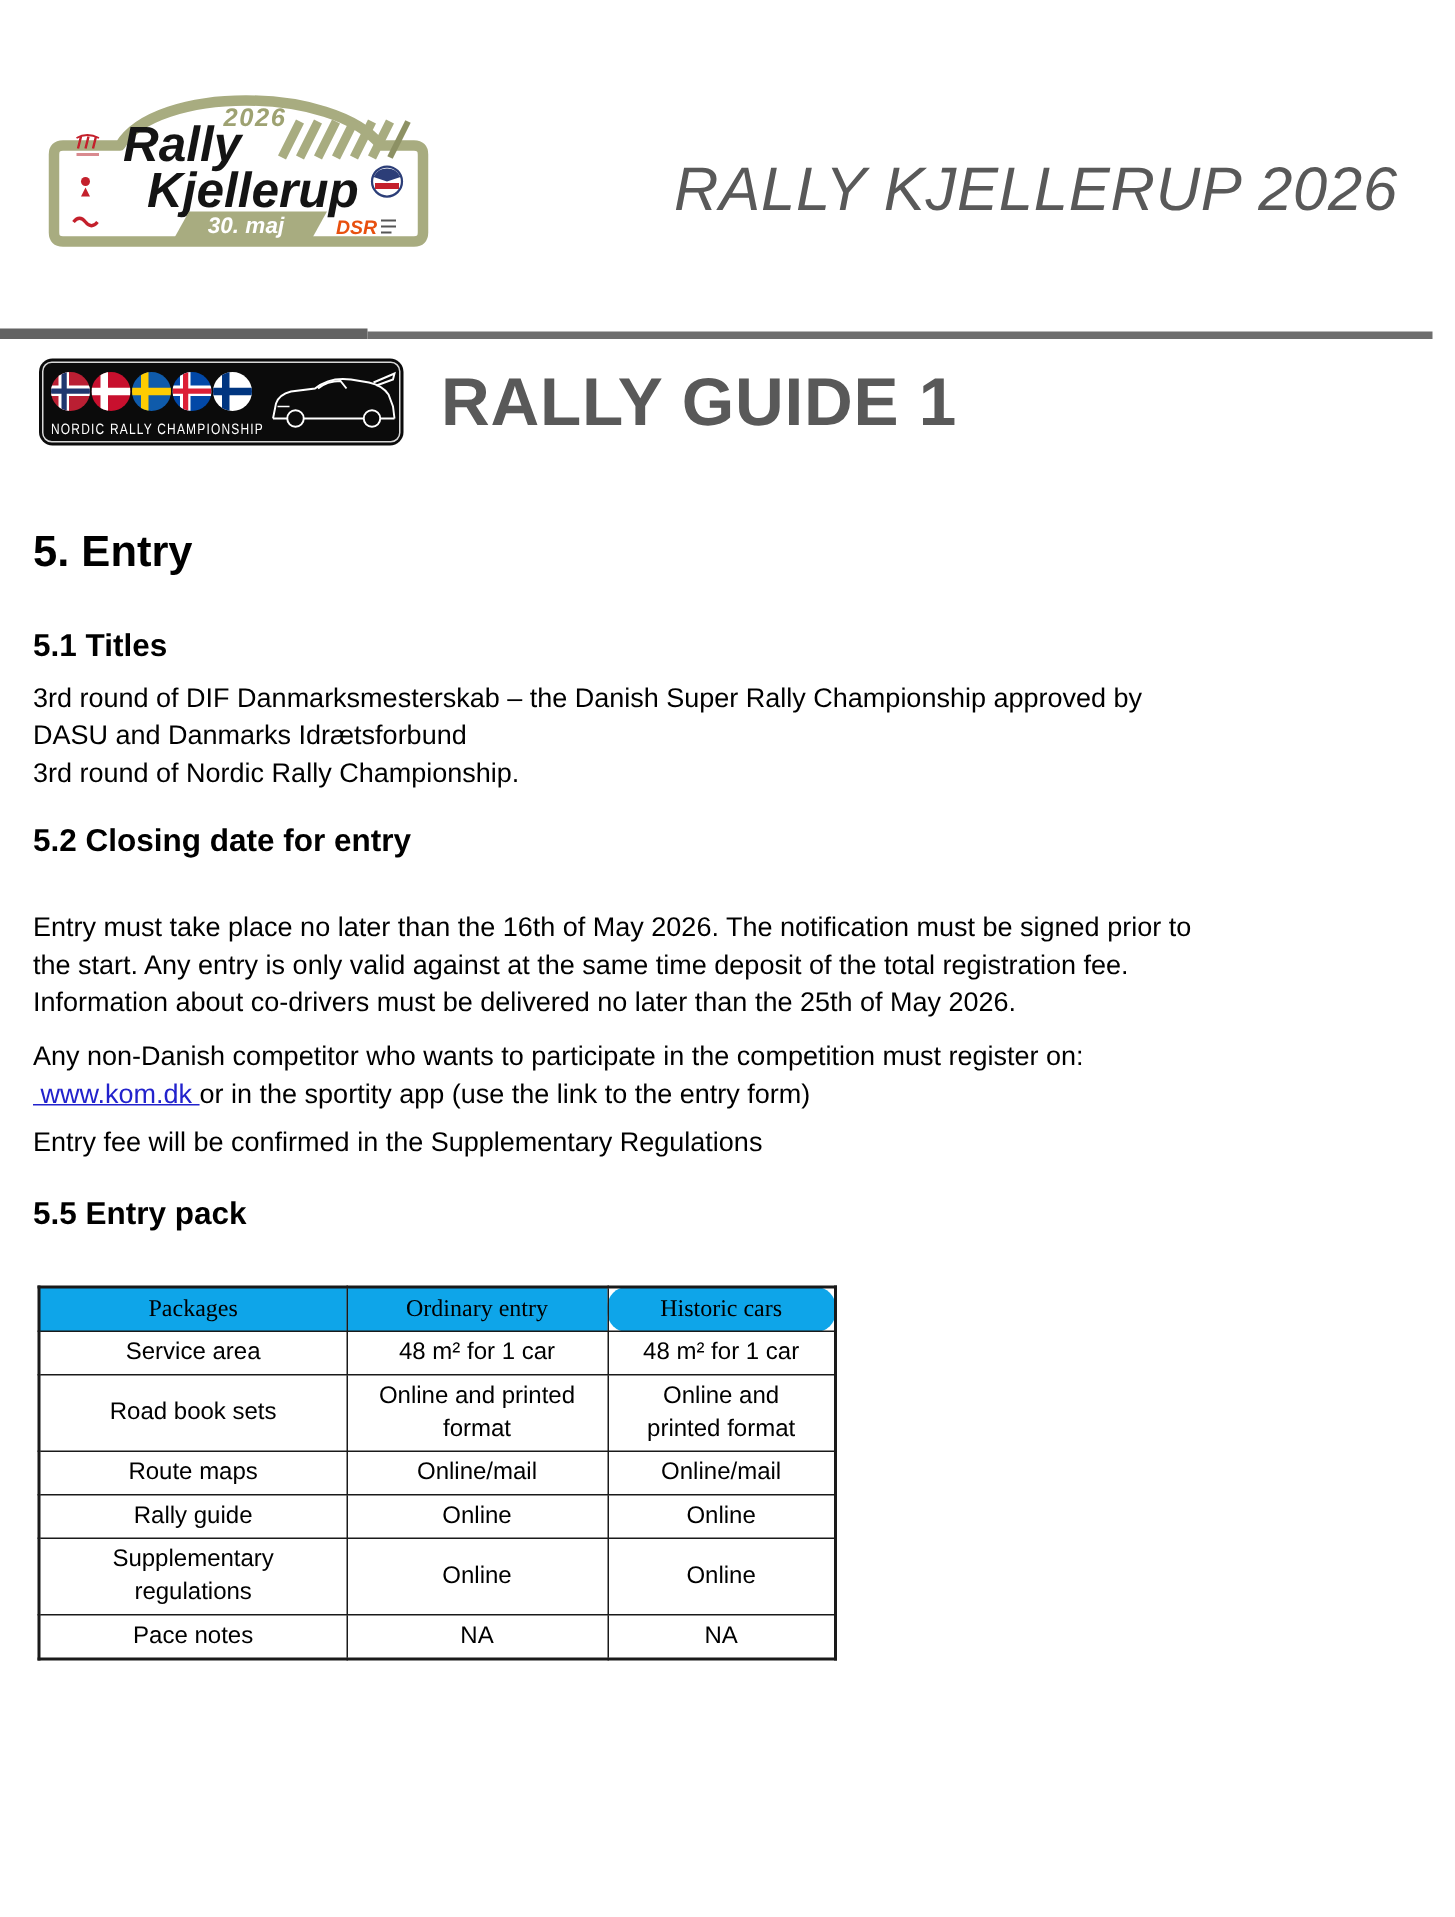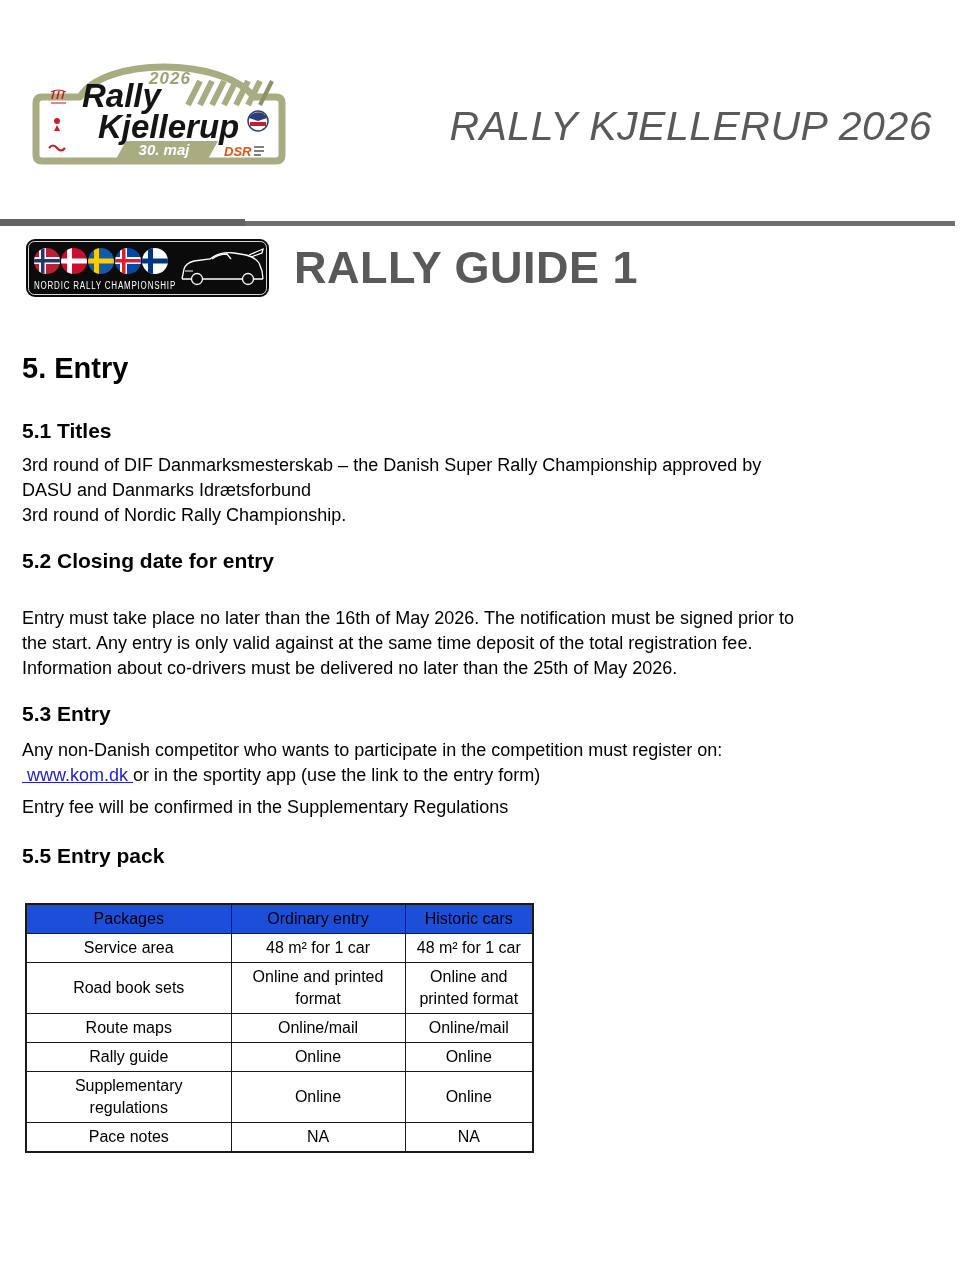--- a/index.html
+++ b/index.html
@@ -34,22 +34,22 @@
   .p52 { margin-top:32px; }
   .p53 { margin-top:11px; }
   .p54 { margin-top:7px; }
   .linkline { font-size:18px; line-height:25px; }
   a.weblink { color:#2222cc; text-decoration:underline; white-space:pre; cursor:pointer; }
   
   table.pack { border-collapse:collapse; margin:34px 0 0 3px;
                border:2px solid #1a1a1a; font-size:16px; }
   table.pack td, table.pack th { border:1px solid #1a1a1a; text-align:center;
                vertical-align:middle; line-height:22px; padding:3px 4px; white-space:pre-line; }
-  table.pack th { background:#1d4ed8; font-weight:400; }
-  .c1 { width:205px; } .c2 { width:174px; } .c3 { width:128px; }
+  table.pack th { background:#0ea5e9; font-weight:400;font-family:Liberation Serif, serif; }
+  .c1 { width:205px; } .c2 { width:174px; } .c3 { width:152px;border-radius:13px; }
 </style>
 </head>
 <body>
 
 <div class="page">
 
   <div class="hdr">
     <svg width="258" height="112" viewBox="0 0 258 112">
       <path d="M12,42 L50,42 C74,2 192,2 224,42 L246,42 Q252,42 252,48 L252,100
                Q252,106 246,106 L12,106 Q6,106 6,100 L6,48 Q6,42 12,42 Z" fill="#ffffff" stroke="#a8ac80" stroke-width="7" stroke-linejoin="round"></path>
@@ -173,21 +173,20 @@
     <h3 class="sec h51">5.1 Titles</h3>
     <p class="body p51">3rd round of DIF Danmarksmesterskab – the Danish Super Rally Championship approved by
 DASU and Danmarks Idrætsforbund
 3rd round of Nordic Rally Championship.</p>
 
     <h3 class="sec h52">5.2 Closing date for entry</h3>
     <p class="body p52">Entry must take place no later than the 16th of May 2026. The notification must be signed prior to
 the start. Any entry is only valid against at the same time deposit of the total registration fee.
 Information about co-drivers must be delivered no later than the 25th of May 2026.</p>
 
-    <h3 class="sec h53">5.3 Entry</h3>
     <p class="body p53">Any non-Danish competitor who wants to participate in the competition must register on:</p>
     <div class="linkline">
       <a class="weblink"> www.kom.dk </a><span>or in the sportity app (use the link to the entry form)</span>
     </div>
 
     <p class="body p54">Entry fee will be confirmed in the Supplementary Regulations</p>
 
     <h3 class="sec h55">5.5 Entry pack</h3>
 
     <table class="pack">

